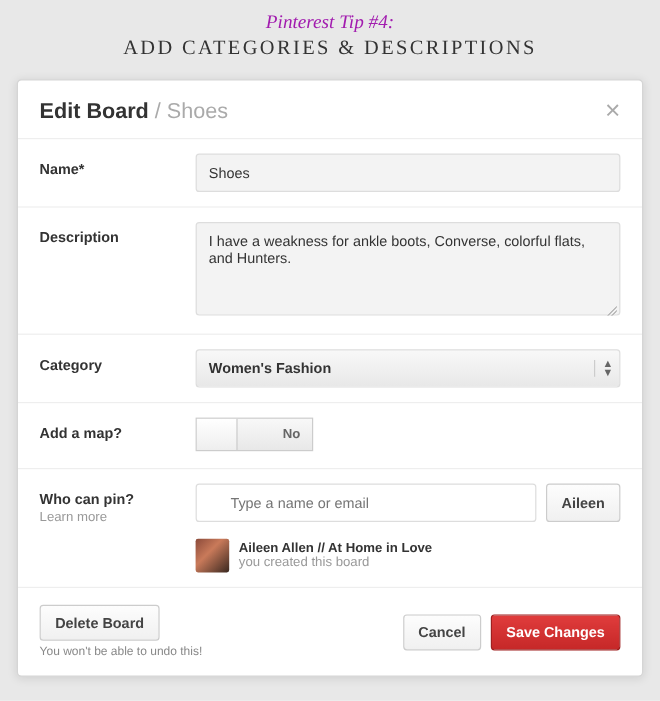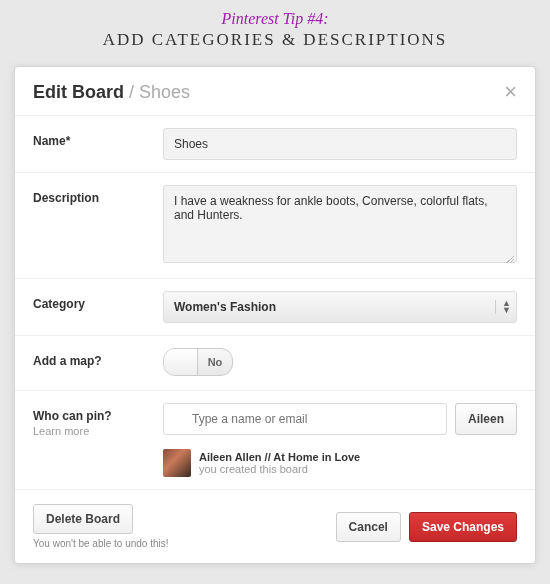--- a/index.html
+++ b/index.html
@@ -119,24 +119,25 @@
     transform: translateY(-50%);
     font-size: 9px;
     color: #666;
     line-height: 7px;
     border-left: 1px solid #ccc;
     padding-left: 6px;
   }
   .toggle {
     display: inline-flex;
     border: 1px solid #ccc;
-    border-radius: 12px;
+    border-radius: 0;
     overflow: hidden;
     height: 28px;
     background: linear-gradient(#f8f8f8, #e8e8e8);
+    gap: 28px;
   }
   .toggle-half {
     width: 34px;
     display: flex;
     align-items: center;
     justify-content: center;
     font-size: 11px;
     font-weight: bold;
     color: #666;
   }

